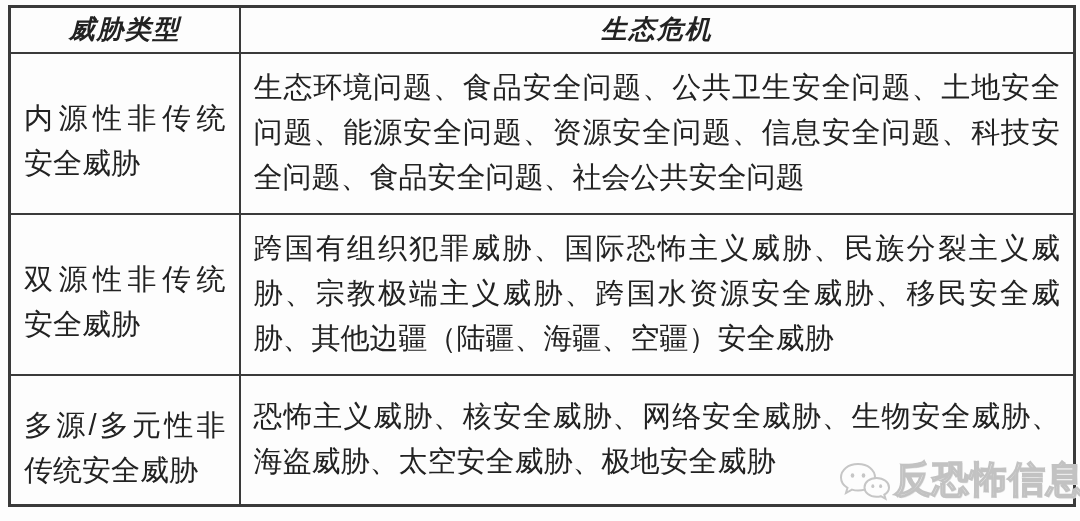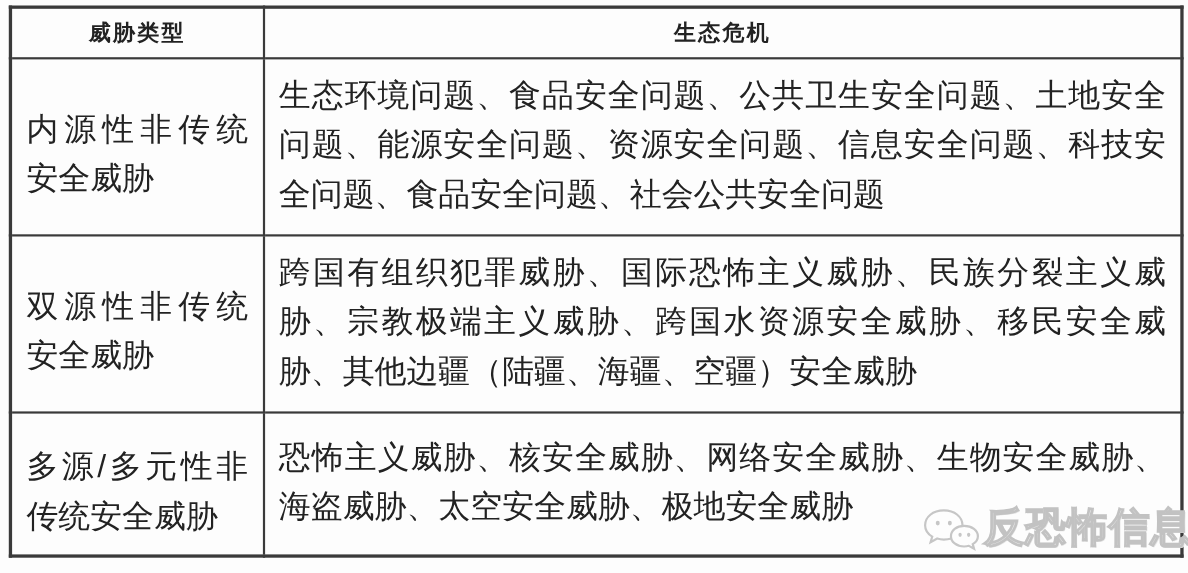--- a/index.html
+++ b/index.html
@@ -31,26 +31,27 @@
   table.threat-table col.col-issue { width: 835px; }
   table.threat-table th,
   table.threat-table td {
     border: 2px solid #3a3a3a;
     color: #222222;
     vertical-align: middle;
     box-sizing: border-box;
   }
   table.threat-table { border: 3px solid #3a3a3a; }
   th.hdr {
-    font-size: 20px;
+    font-size: 26px;
     font-weight: bold;
     text-align: center;
     height: 46px;
     padding: 2px 6px;
     letter-spacing: 2px;
+    font-style: italic;
   }
   td.cell {
     font-size: 29px;
     line-height: 45px;
     padding: 1px 13px 3px 13px;
     text-align: justify;
     text-align-last: left;
     vertical-align: middle;
   }
   td.type-cell {

